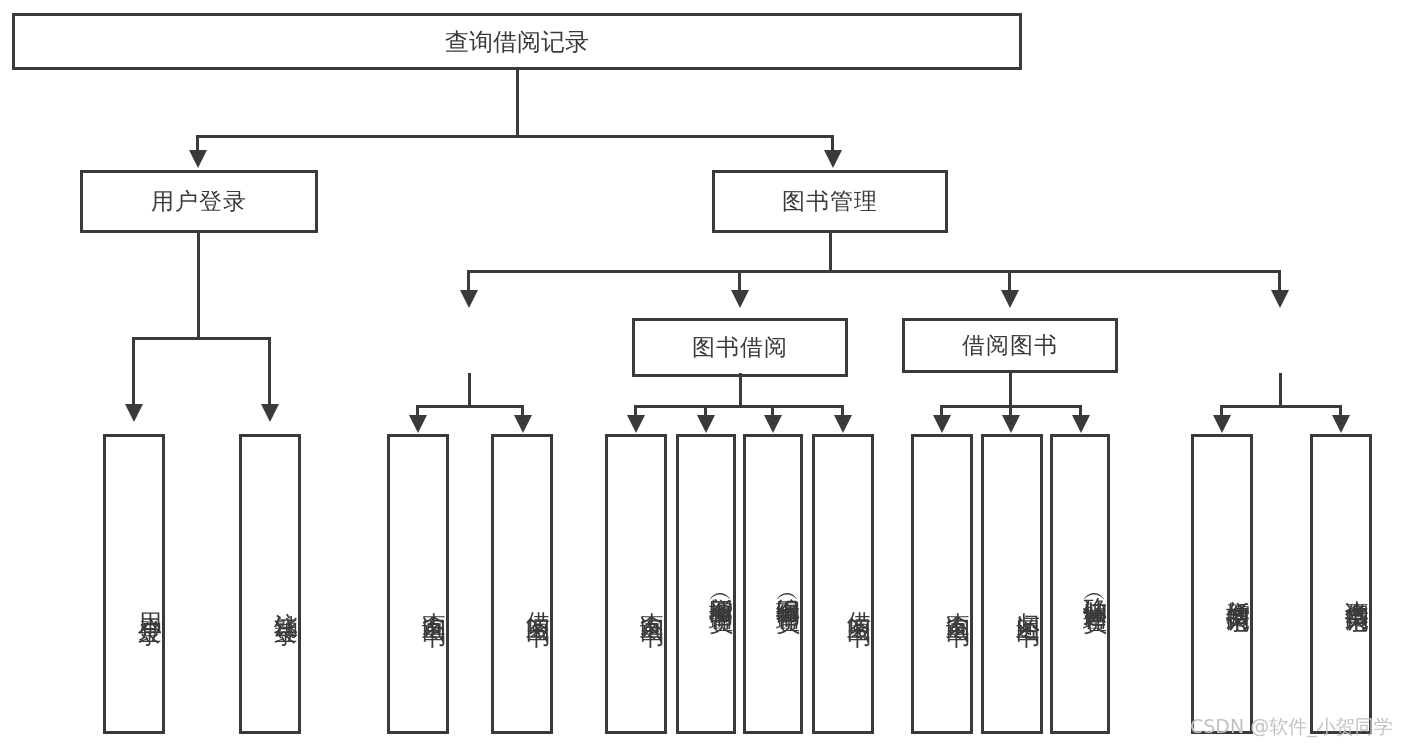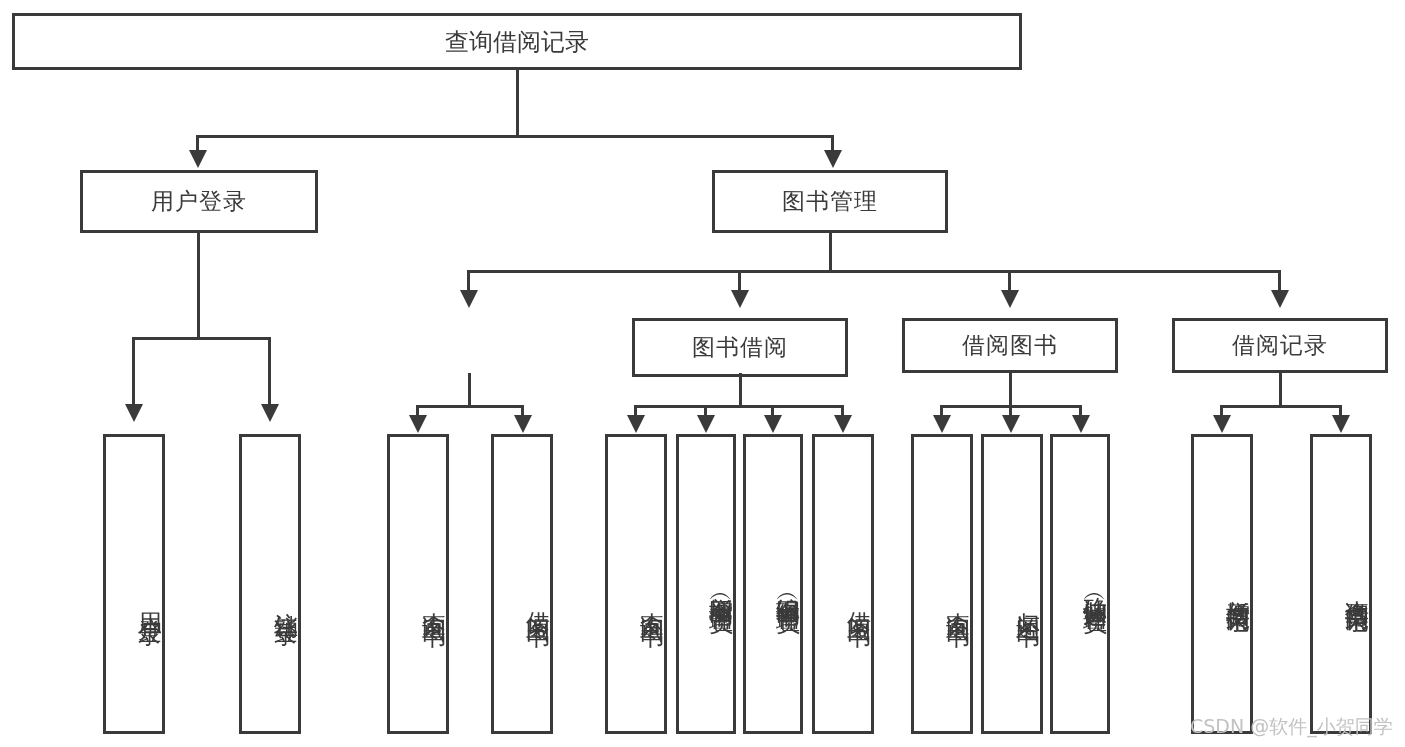--- a/index.html
+++ b/index.html
@@ -127,23 +127,20 @@
   <div class="arrow" style="left:1001px; top:290px;"></div>
 
   <div class="ln vline" style="left:1278px; top:270px; width:3px; height:25px;"></div>
   <div class="arrow" style="left:1271px; top:290px;"></div>
 
   <div class="node horiz" style="left:632px; top:318px; width:216px; height:59px;">
     <span>图书借阅</span>
   </div>
   <div class="node horiz" style="left:902px; top:318px; width:216px; height:55px;">
     <span>借阅图书</span>
-  </div>
-  <div class="node horiz" style="left:1172px; top:318px; width:216px; height:55px;">
-    <span>借阅记录</span>
   </div>
 
   <div class="ln vline" style="left:468px; top:373px; width:3px; height:34px;"></div>
   <div class="ln hline" style="left:416px; top:405px; width:108px; height:3px;"></div>
   <div class="ln vline" style="left:416px; top:405px; width:3px; height:22px;"></div>
   <div class="arrow" style="left:409px; top:415px;"></div>
   <div class="ln vline" style="left:521px; top:405px; width:3px; height:22px;"></div>
   <div class="arrow" style="left:514px; top:415px;"></div>
 
   <div class="ln vline" style="left:739px; top:373px; width:3px; height:34px;"></div>

